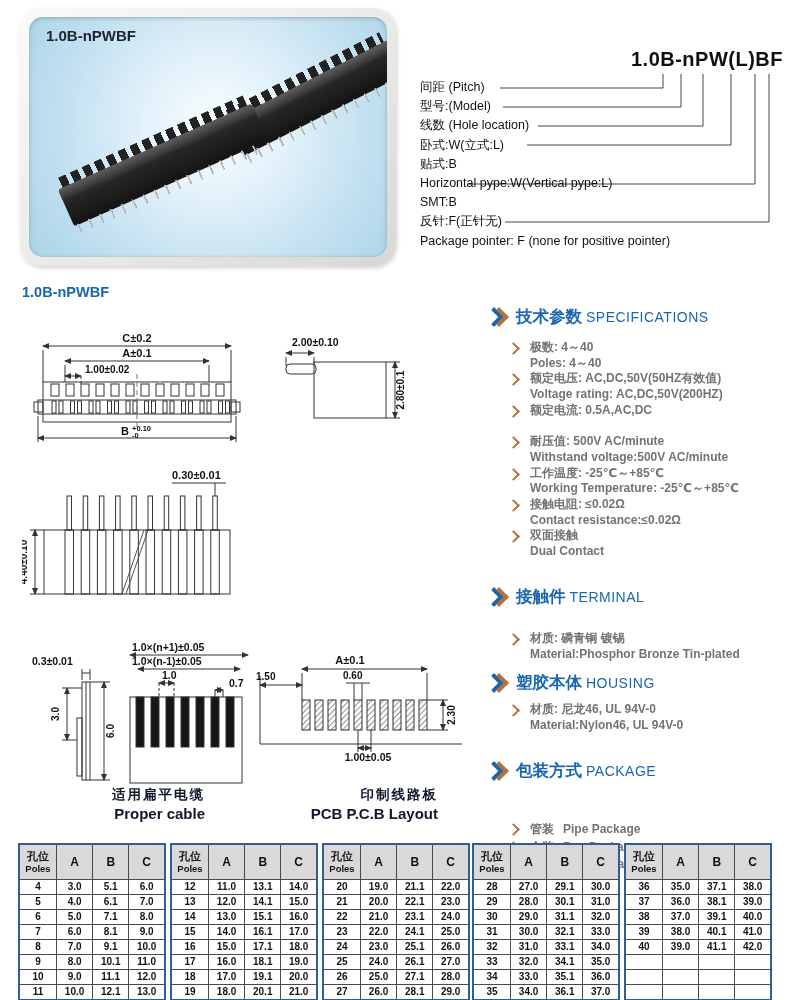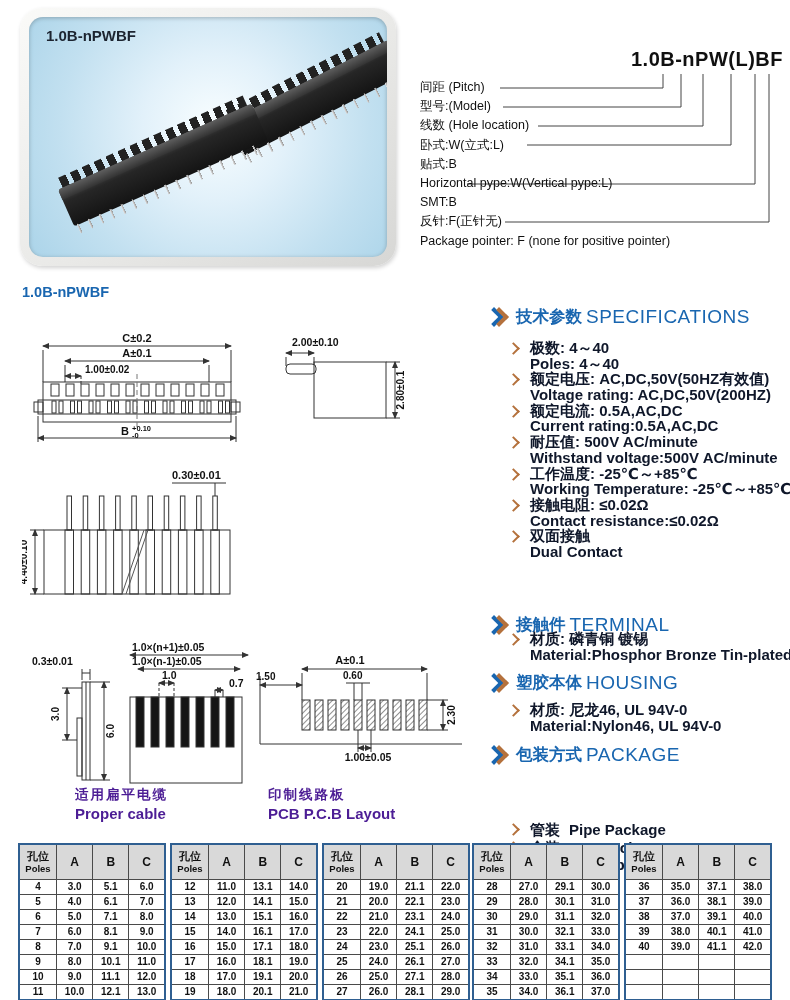--- a/index.html
+++ b/index.html
@@ -30,37 +30,37 @@
   
   .pn-section{position:absolute;left:405px;top:48px;width:380px;height:212px;}
   .pn-code{position:absolute;right:2px;top:0;font-size:20px;font-weight:bold;letter-spacing:.5px;color:#101010;margin-left:9px;}
   .pn-lines{position:absolute;left:0;top:0;}
   .pn-labels{position:absolute;left:15px;top:30px;}
   .pn-label{font-size:12.5px;font-weight:normal;line-height:19.2px;white-space:nowrap;color:#101010;}
 
   
   .dwg-title{position:absolute;left:22px;top:284px;font-size:14.5px;font-weight:bold;color:#1966b0;}
   .dwg{position:absolute;}
-  .caption{position:absolute;text-align:left;color:#4c1d95;}
+  .caption{position:absolute;text-align:right;color:#0f172a;}
   .cap-cn{font-size:13.5px;font-weight:bold;letter-spacing:2px;line-height:18px;}
   .cap-en{font-size:15px;font-weight:bold;line-height:20px;}
 
   
   .side{position:absolute;left:487px;top:306px;width:300px;height:530px;}
   .sec-header{position:absolute;left:0;display:flex;align-items:center;white-space:nowrap;color:#1966b0;}
   .chev{display:inline-block;border-style:solid;border-color:#b4713c;border-width:0;
         border-top-width:3px;border-right-width:3px;transform:rotate(45deg);}
   .chev-big{width:10px;height:10px;border-top-width:4px;border-right-width:4px;}
   .chev-big.blue{border-color:#1966b0;}
   .chev-big.tan{margin-left:-9px;}
   .sec-cn{font-size:16.5px;font-weight:bold;margin-left:10px;}
-  .sec-en{font-size:19px;margin-left:4px;letter-spacing:.5px;}
+  .sec-en{font-size:14px;margin-left:4px;letter-spacing:.5px;}
   .items{position:absolute;left:0;width:300px;}
   .spec-item{position:relative;padding-left:43px;height:31.4px;line-height:15.7px;
-             font-size:15px;font-weight:bold;color:#0f172a;white-space:nowrap;}
+             font-size:12px;font-weight:bold;color:#737373;white-space:nowrap;}
   .spec-item .chev-sm{position:absolute;left:22px;top:4px;width:7px;height:7px;
              border-top-width:2.5px;border-right-width:2.5px;}
   .spec-item.one-line{height:17.6px;line-height:17.6px;}
   .spec-item .en-inline{margin-left:9px;}
 
   
   #tables{position:absolute;left:0;top:843px;width:680px;height:152px;}
   table.poles-table{position:absolute;top:0;width:148px;border-collapse:collapse;table-layout:fixed;
     background:#fff;border:2px solid #2f5f91;}
   .poles-table th,.poles-table td{border:1px solid #4a4a4a;text-align:center;color:#111;
@@ -355,48 +355,48 @@
   <div class="side">
     <div class="sec-header" style="top:0;">
       <span class="chev chev-big blue"></span>
       <span class="chev chev-big tan"></span>
       <span class="sec-cn">技术参数</span>
       <span class="sec-en">SPECIFICATIONS</span>
     </div>
     <div class="items" id="spec-items" style="top:34px;">
         <div class="spec-item"><span class="chev chev-sm"></span><span class="cn-text">极数: 4～40</span><div class="en-line">Poles: 4～40</div></div>
         <div class="spec-item"><span class="chev chev-sm"></span><span class="cn-text">额定电压: AC,DC,50V(50HZ有效值)</span><div class="en-line">Voltage rating: AC,DC,50V(200HZ)</div></div>
-        <div class="spec-item"><span class="chev chev-sm"></span><span class="cn-text">额定电流: 0.5A,AC,DC</span><div class="en-line">Current rating:0.5A,AC,DC</div></div>
+        <div class="spec-item"><span class="chev chev-sm"></span><span class="cn-text">额定电流: 0.5A,AC,DC</span></div>
         <div class="spec-item"><span class="chev chev-sm"></span><span class="cn-text">耐压值: 500V AC/minute</span><div class="en-line">Withstand voltage:500V AC/minute</div></div>
         <div class="spec-item"><span class="chev chev-sm"></span><span class="cn-text">工作温度: -25℃～+85℃</span><div class="en-line">Working Temperature: -25℃～+85℃</div></div>
         <div class="spec-item"><span class="chev chev-sm"></span><span class="cn-text">接触电阻: ≤0.02Ω</span><div class="en-line">Contact resistance:≤0.02Ω</div></div>
         <div class="spec-item"><span class="chev chev-sm"></span><span class="cn-text">双面接触</span><div class="en-line">Dual Contact</div></div>
       </div>
 
-    <div class="sec-header" style="top:308px;justify-content:space-between;">
+    <div class="sec-header" style="top:280px;justify-content:space-between;">
       <span class="chev chev-big blue"></span>
       <span class="chev chev-big tan"></span>
       <span class="sec-cn">接触件</span>
       <span class="sec-en">TERMINAL</span>
     </div>
     <div class="items" id="terminal-items" style="top:325px;">
         <div class="spec-item"><span class="chev chev-sm"></span><span class="cn-text">材质: 磷青铜 镀锡</span><div class="en-line">Material:Phosphor Bronze Tin-plated</div></div>
       </div>
 
     <div class="sec-header" style="top:366px;">
       <span class="chev chev-big blue"></span>
       <span class="chev chev-big tan"></span>
       <span class="sec-cn">塑胶本体</span>
       <span class="sec-en">HOUSING</span>
     </div>
     <div class="items" id="housing-items" style="top:396px;">
         <div class="spec-item"><span class="chev chev-sm"></span><span class="cn-text">材质: 尼龙46, UL 94V-0</span><div class="en-line">Material:Nylon46, UL 94V-0</div></div>
       </div>
 
-    <div class="sec-header" style="top:438px;">
+    <div class="sec-header" style="top:454px;">
       <span class="chev chev-big blue"></span>
       <span class="chev chev-big tan"></span>
       <span class="sec-cn">包装方式</span>
       <span class="sec-en">PACKAGE</span>
     </div>
     <div class="items" id="package-items" style="top:478px;margin-top:37px;">
         <div class="spec-item one-line"><span class="chev chev-sm"></span><span class="cn-text">管装</span><span class="en-inline">Pipe Package</span></div>
         <div class="spec-item one-line"><span class="chev chev-sm"></span><span class="cn-text">盒装</span><span class="en-inline">Box Package</span></div>
         <div class="spec-item one-line"><span class="chev chev-sm"></span><span class="cn-text">编带包装</span><span class="en-inline">Tape and Reel Package</span></div>
       </div>

